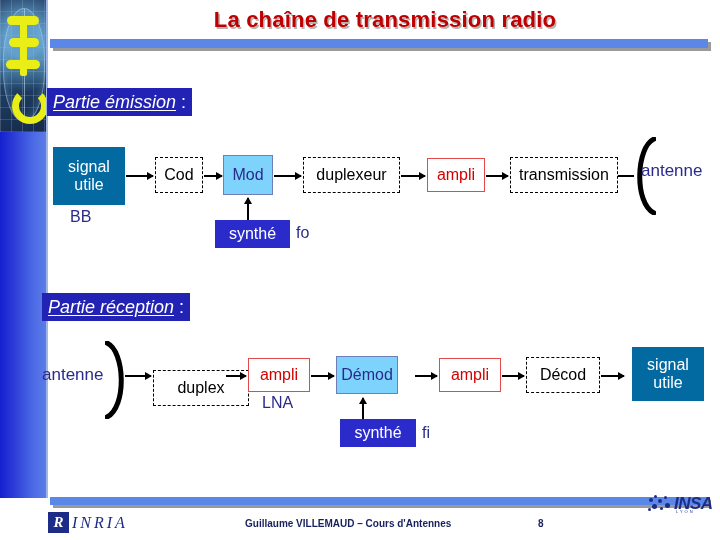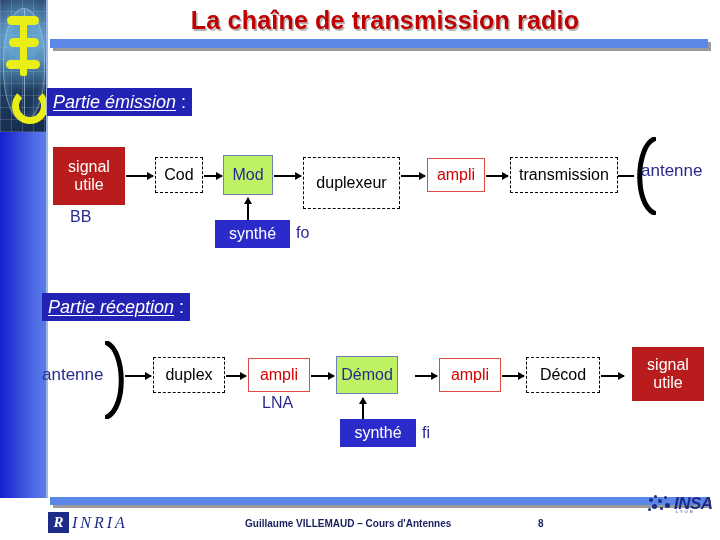--- a/index.html
+++ b/index.html
@@ -42,21 +42,21 @@
   .rail-band{
     position:absolute;left:0;top:132px;width:46px;height:366px;
     background:linear-gradient(90deg,#1520cf 0%,#2a3ad6 28%,#4a68e4 70%,#5d7ce8 100%);
   }
   .rail-edge{position:absolute;left:46px;top:0;width:2px;height:498px;background:#9fb6e8;}
 
   
   .title{
     position:absolute;left:60px;top:2px;width:650px;height:36px;
     display:flex;align-items:center;justify-content:center;
-    color:#c00000;font-size:25px;font-weight:bold;letter-spacing:.2px;
+    color:#c00000;font-size:22px;font-weight:bold;letter-spacing:.2px;
     text-shadow:1.5px 1.5px 0 rgba(120,120,120,.55);
     white-space:nowrap;
   }
   .title-bar{
     position:absolute;left:50px;top:39px;width:658px;height:9px;
     background:#5b87e8;box-shadow:3px 3px 0 #9a9a9a;
   }
 
   
   .section-head{
@@ -67,23 +67,23 @@
   .section-head .colon{margin-left:5px;}
   #sec-emission{left:47px;top:88px;}
   #sec-reception{left:42px;top:293px;text-align:right;}
 
   
   .blk{
     position:absolute;display:flex;align-items:center;justify-content:center;
     text-align:center;font-size:16px;line-height:1.12;white-space:nowrap;
     box-sizing:border-box;
   }
-  .blk.green{background:#b91c1c;color:#ffffff;flex-direction:column;}
+  .blk.green{background:#0369a1;color:#ffffff;flex-direction:column;}
   .blk.dashed{border:1.5px dashed #000000;color:#000000;background:#fff;}
-  .blk.thin{border:1px solid #6d7fb5;color:#2a2a8c;background:#bef264;}
+  .blk.thin{border:1px solid #6d7fb5;color:#2a2a8c;background:#7dd3fc;}
   .blk.red{border:1.5px solid #e24a4a;color:#d40000;background:#fff;}
   .blk.synth{background:#2b2bcc;color:#ffffff;}
   .plain{position:absolute;color:#2a2a8c;font-size:16px;white-space:nowrap;}
 
   
   .arrow{position:absolute;height:2px;background:#000;}
   .arrow:after{
     content:"";position:absolute;right:-1px;top:-3px;
     border-left:7px solid #000;border-top:4px solid transparent;border-bottom:4px solid transparent;
   }
@@ -163,21 +163,21 @@
   <div class="arrow" style="left:126px;top:175px;width:27px;"></div>
 
   <div class="blk dashed" style="left:155px;top:157px;width:48px;height:36px;">Cod</div>
 
   <div class="arrow" style="left:204px;top:175px;width:18px;"></div>
 
   <div class="blk thin" style="left:223px;top:155px;width:50px;height:40px;">Mod</div>
 
   <div class="arrow" style="left:274px;top:175px;width:27px;"></div>
 
-  <div class="blk dashed" style="left:303px;top:157px;width:97px;height:52px;">duplexeur</div>
+  <div class="blk dashed" style="left:303px;top:157px;width:97px;height:36px;">duplexeur</div>
 
   <div class="arrow" style="left:401px;top:175px;width:24px;"></div>
 
   <div class="blk red" style="left:427px;top:158px;width:58px;height:34px;">ampli</div>
 
   <div class="arrow" style="left:486px;top:175px;width:22px;"></div>
 
   <div class="blk dashed" style="left:510px;top:157px;width:108px;height:36px;">transmission</div>
 
   <div class="arrow noheadline" style="left:618px;top:175px;width:16px;"></div>
@@ -200,21 +200,21 @@
 
   <div class="plain" style="left:42px;top:365px;font-size:17px;">antenne</div>
   <div class="ant" style="left:105px;top:341px;">
     <svg width="26" height="78" viewBox="0 0 26 78">
       <path d="M2 2 C20 10, 22 66, 2 76" fill="none" stroke="#000" stroke-width="5" stroke-linecap="round"></path>
     </svg>
   </div>
 
   <div class="arrow" style="left:125px;top:375px;width:26px;"></div>
 
-  <div class="blk dashed" style="left:153px;top:357px;width:72px;height:36px;">duplex</div>
+  <div class="blk dashed" style="left:153px;top:370px;width:96px;height:36px;">duplex</div>
 
   <div class="arrow" style="left:226px;top:375px;width:20px;"></div>
 
   <div class="blk red" style="left:248px;top:358px;width:62px;height:34px;">ampli</div>
   <div class="plain" style="left:262px;top:394px;">LNA</div>
 
   <div class="arrow" style="left:311px;top:375px;width:23px;"></div>
 
   <div class="blk thin" style="left:336px;top:356px;width:62px;height:38px;">Démod</div>
 

